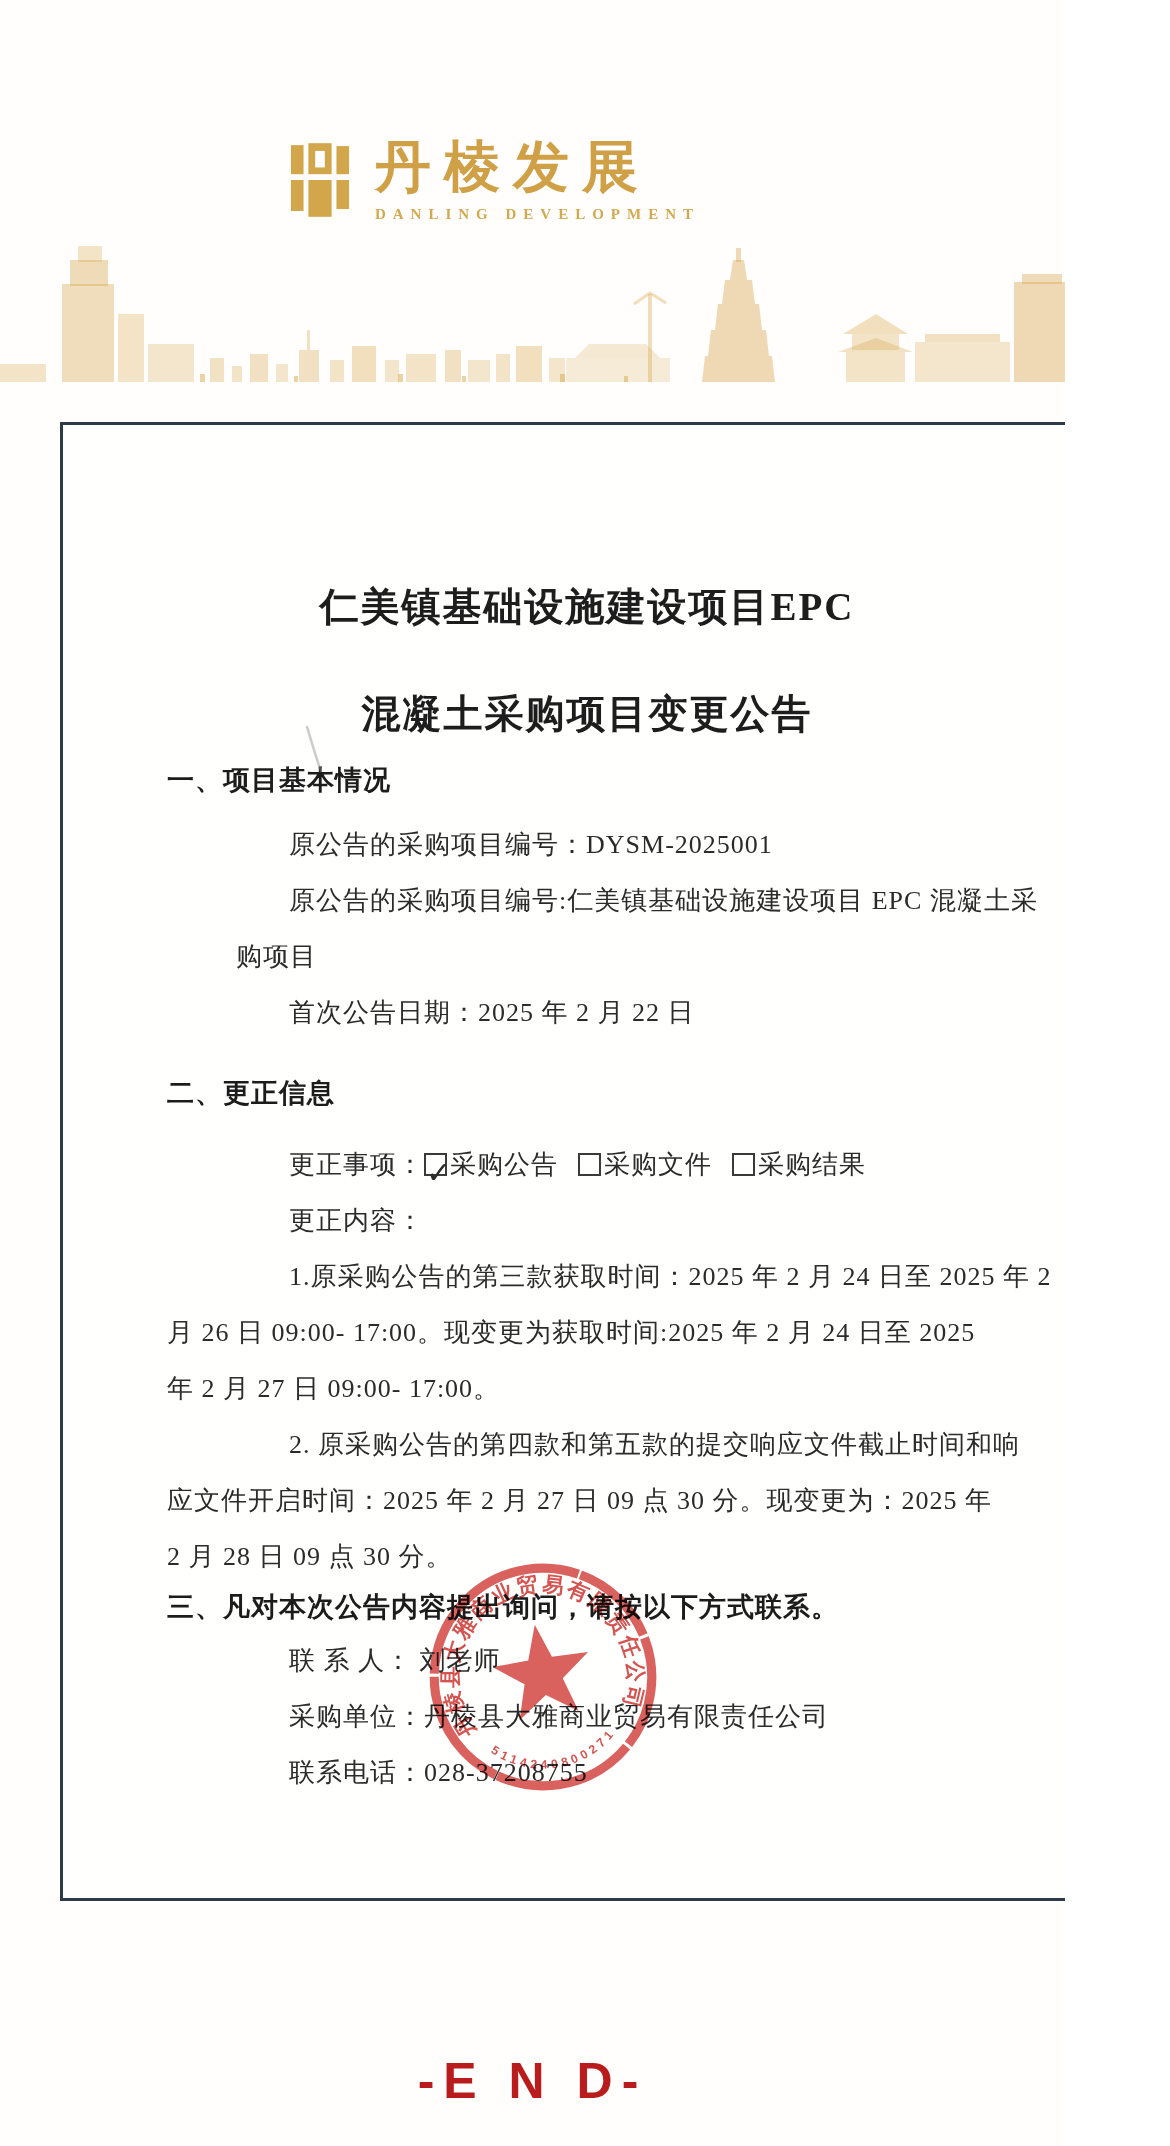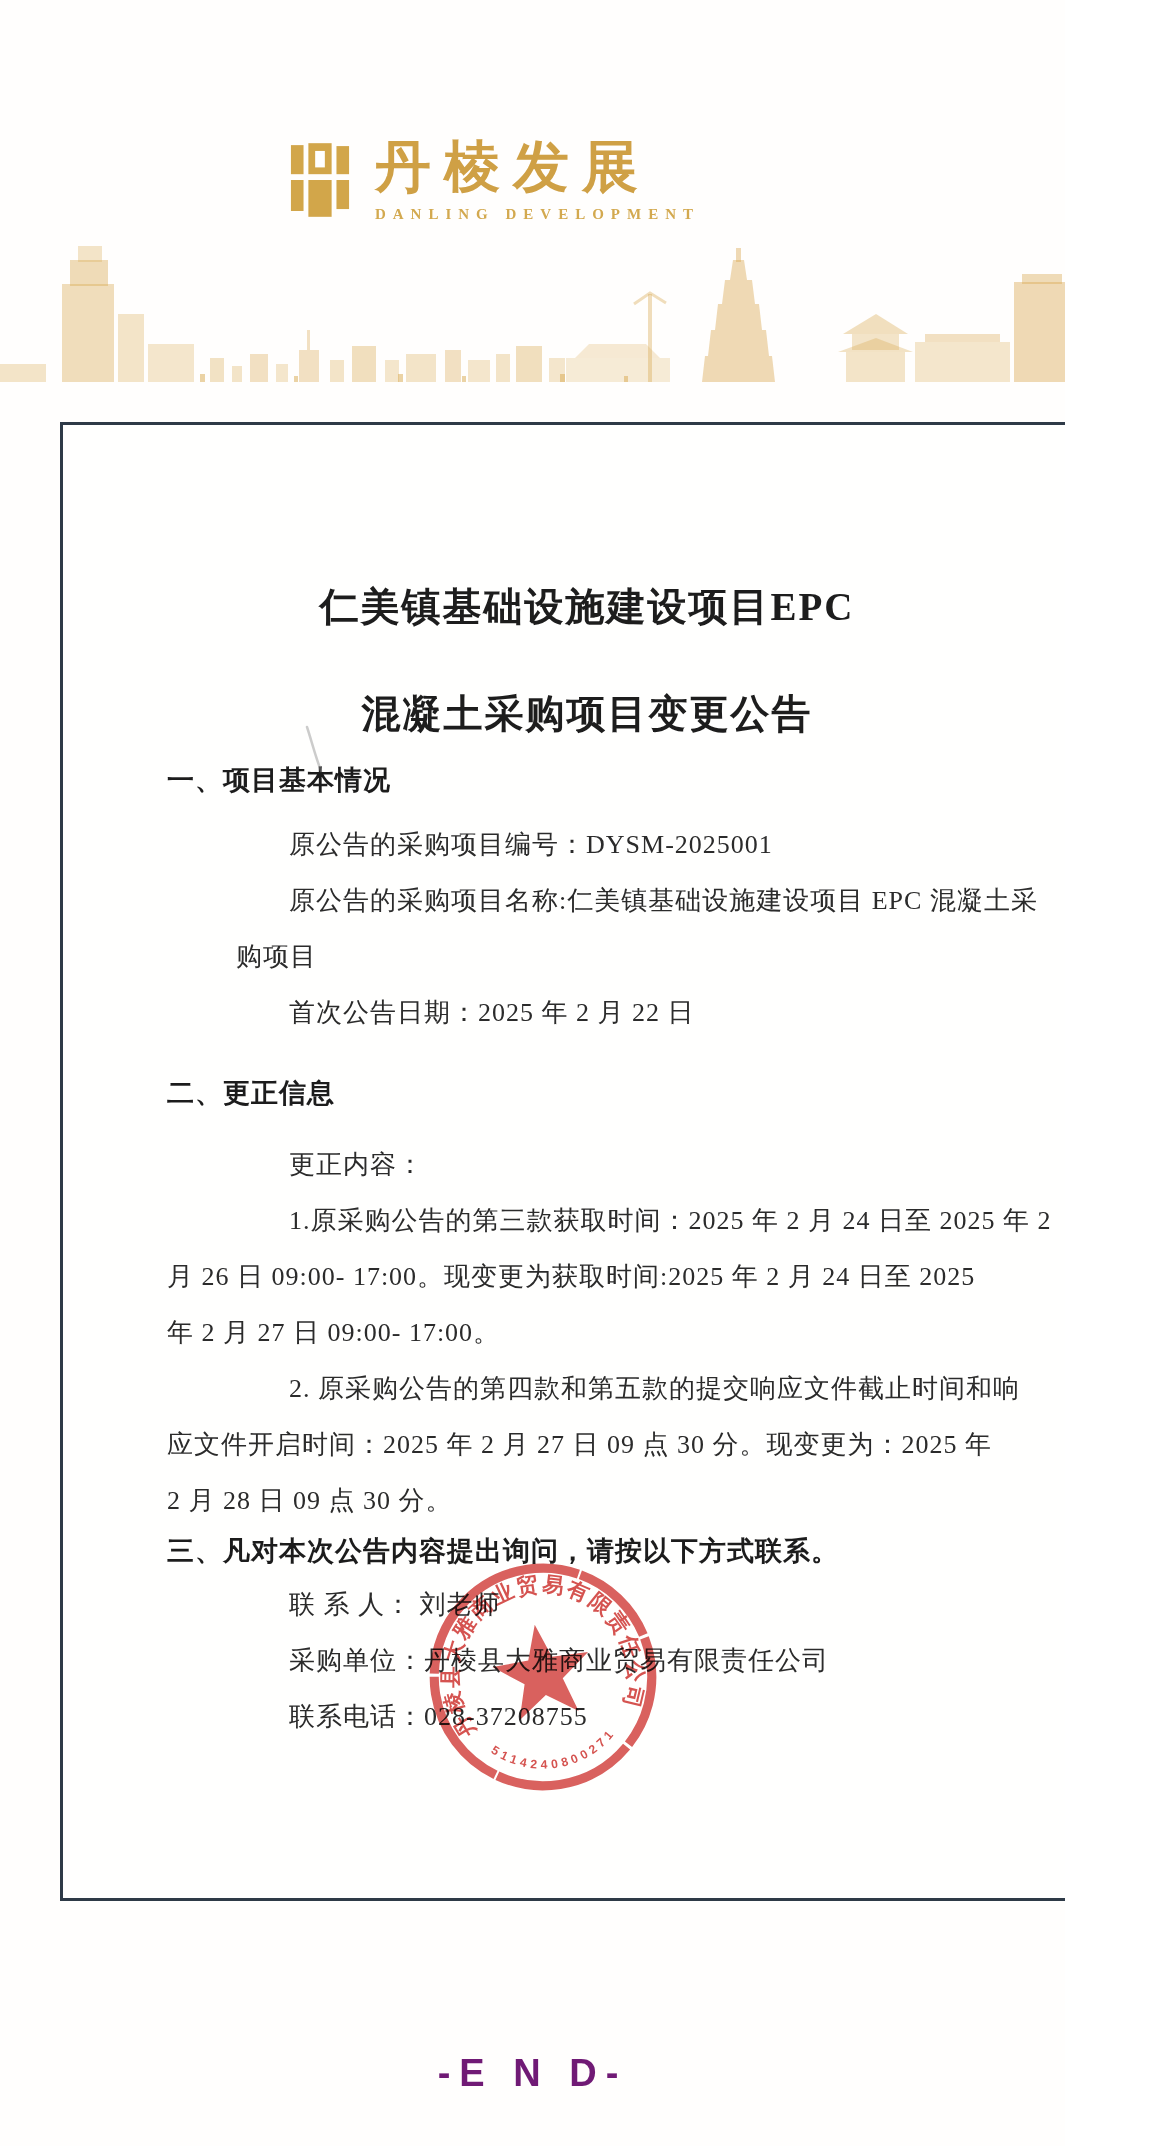--- a/index.html
+++ b/index.html
@@ -76,21 +76,21 @@
   .stamp {
     position:absolute; left:358px; top:1130px; width:244px; height:244px;
     transform:rotate(-9deg); mix-blend-mode:multiply; opacity:.88;
   }
   .stamp text { fill:#cf3b37; font-weight:bold; }
 
   
   .end {
     position:absolute; top:2052px; left:0; width:100%;
     text-align:center; font-family:"Liberation Sans","DejaVu Sans",sans-serif;
-    font-weight:bold; font-size:38px; letter-spacing:9px; color:#701a75;
+    font-weight:bold; font-size:50px; letter-spacing:9px; color:#b91c1c;
   }
 </style>
 </head>
 <body>
 
 <div class="page">
 
   <header class="brand">
     <svg class="brand-icon" viewBox="0 0 64 76" aria-hidden="true">
       <g fill="#d2a64a">
@@ -162,27 +162,30 @@
     <svg class="artifact" viewBox="0 0 26 48" aria-hidden="true">
       <path d="M6 2 C10 14 14 30 20 46" fill="none" stroke="#8f8f8f" stroke-width="2.5" stroke-linecap="round"></path>
     </svg>
 
     <h1 class="t1">仁美镇基础设施建设项目EPC</h1>
     <h1 class="t2">混凝土采购项目变更公告</h1>
 
     <h2 class="sec h1s">一、项目基本情况</h2>
     <div class="para">
       <div class="line ind">原公告的采购项目编号：DYSM-2025001</div>
-      <div class="line ind">原公告的采购项目名称:仁美镇基础设施建设项目 EPC 混凝土采</div>
+      <div class="line ind">原公告的采购项目编号:仁美镇基础设施建设项目 EPC 混凝土采</div>
       <div class="line">购项目</div>
       <div class="line ind">首次公告日期：2025 年 2 月 22 日</div>
     </div>
 
     <h2 class="sec h2s">二、更正信息</h2>
     <div class="para p2">
+      <div class="line ind">
+        <span>更正事项：</span><span class="cb checked"><span class="box"></span><span>采购公告</span></span><span class="cb"><span class="box"></span><span>采购文件</span></span><span class="cb"><span class="box"></span><span>采购结果</span></span>
+      </div>
       <div class="line ind">更正内容：</div>
       <div class="line ind">1.原采购公告的第三款获取时间：2025 年 2 月 24 日至 2025 年 2</div>
       <div class="line out">月 26 日 09:00- 17:00。现变更为获取时间:2025 年 2 月 24 日至 2025</div>
       <div class="line out">年 2 月 27 日 09:00- 17:00。</div>
       <div class="line ind">2. 原采购公告的第四款和第五款的提交响应文件截止时间和响</div>
       <div class="line out">应文件开启时间：2025 年 2 月 27 日 09 点 30 分。现变更为：2025 年</div>
       <div class="line out">2 月 28 日 09 点 30 分。</div>
     </div>
 
     <h2 class="sec h3s">三、凡对本次公告内容提出询问，请按以下方式联系。</h2>

